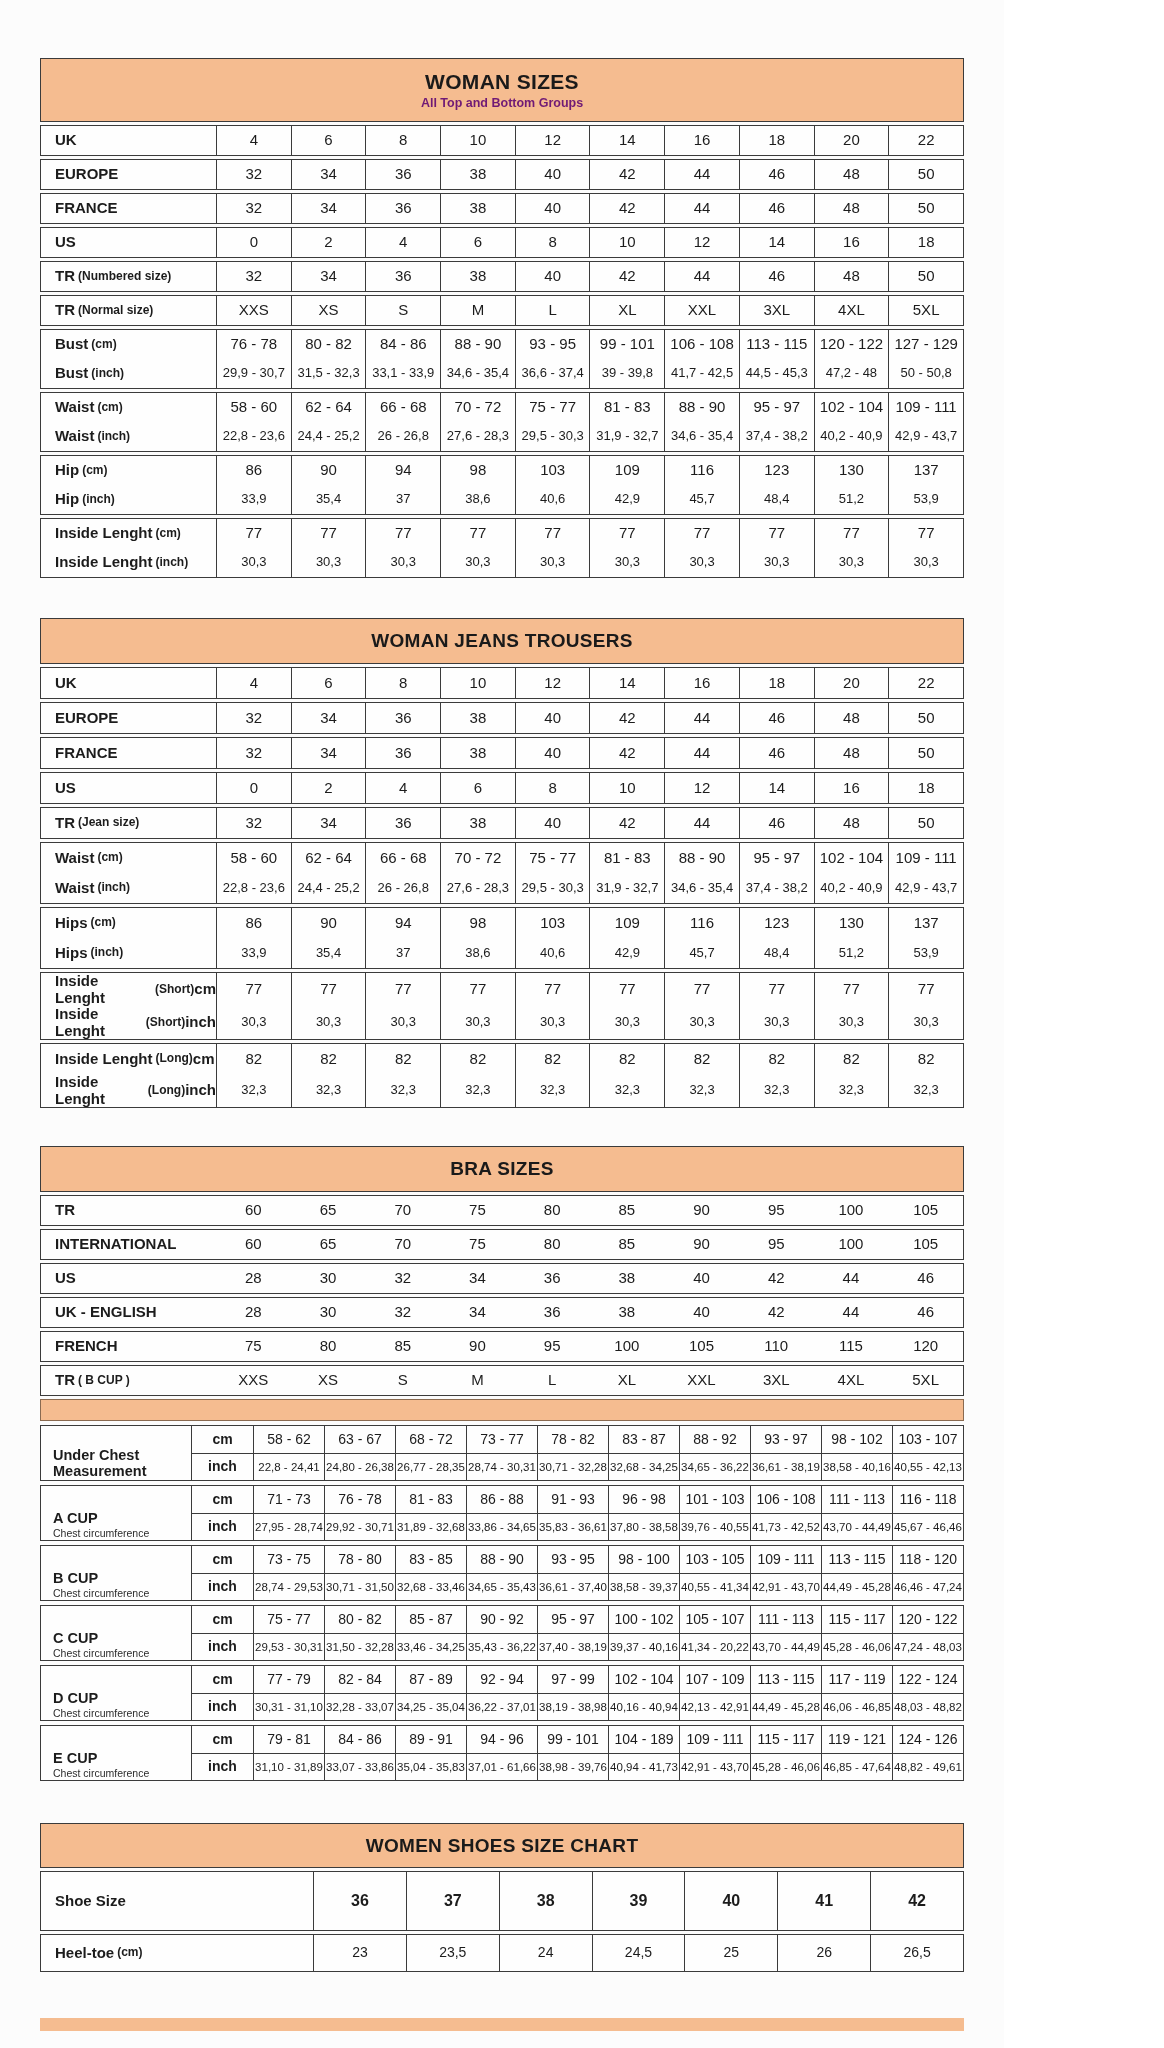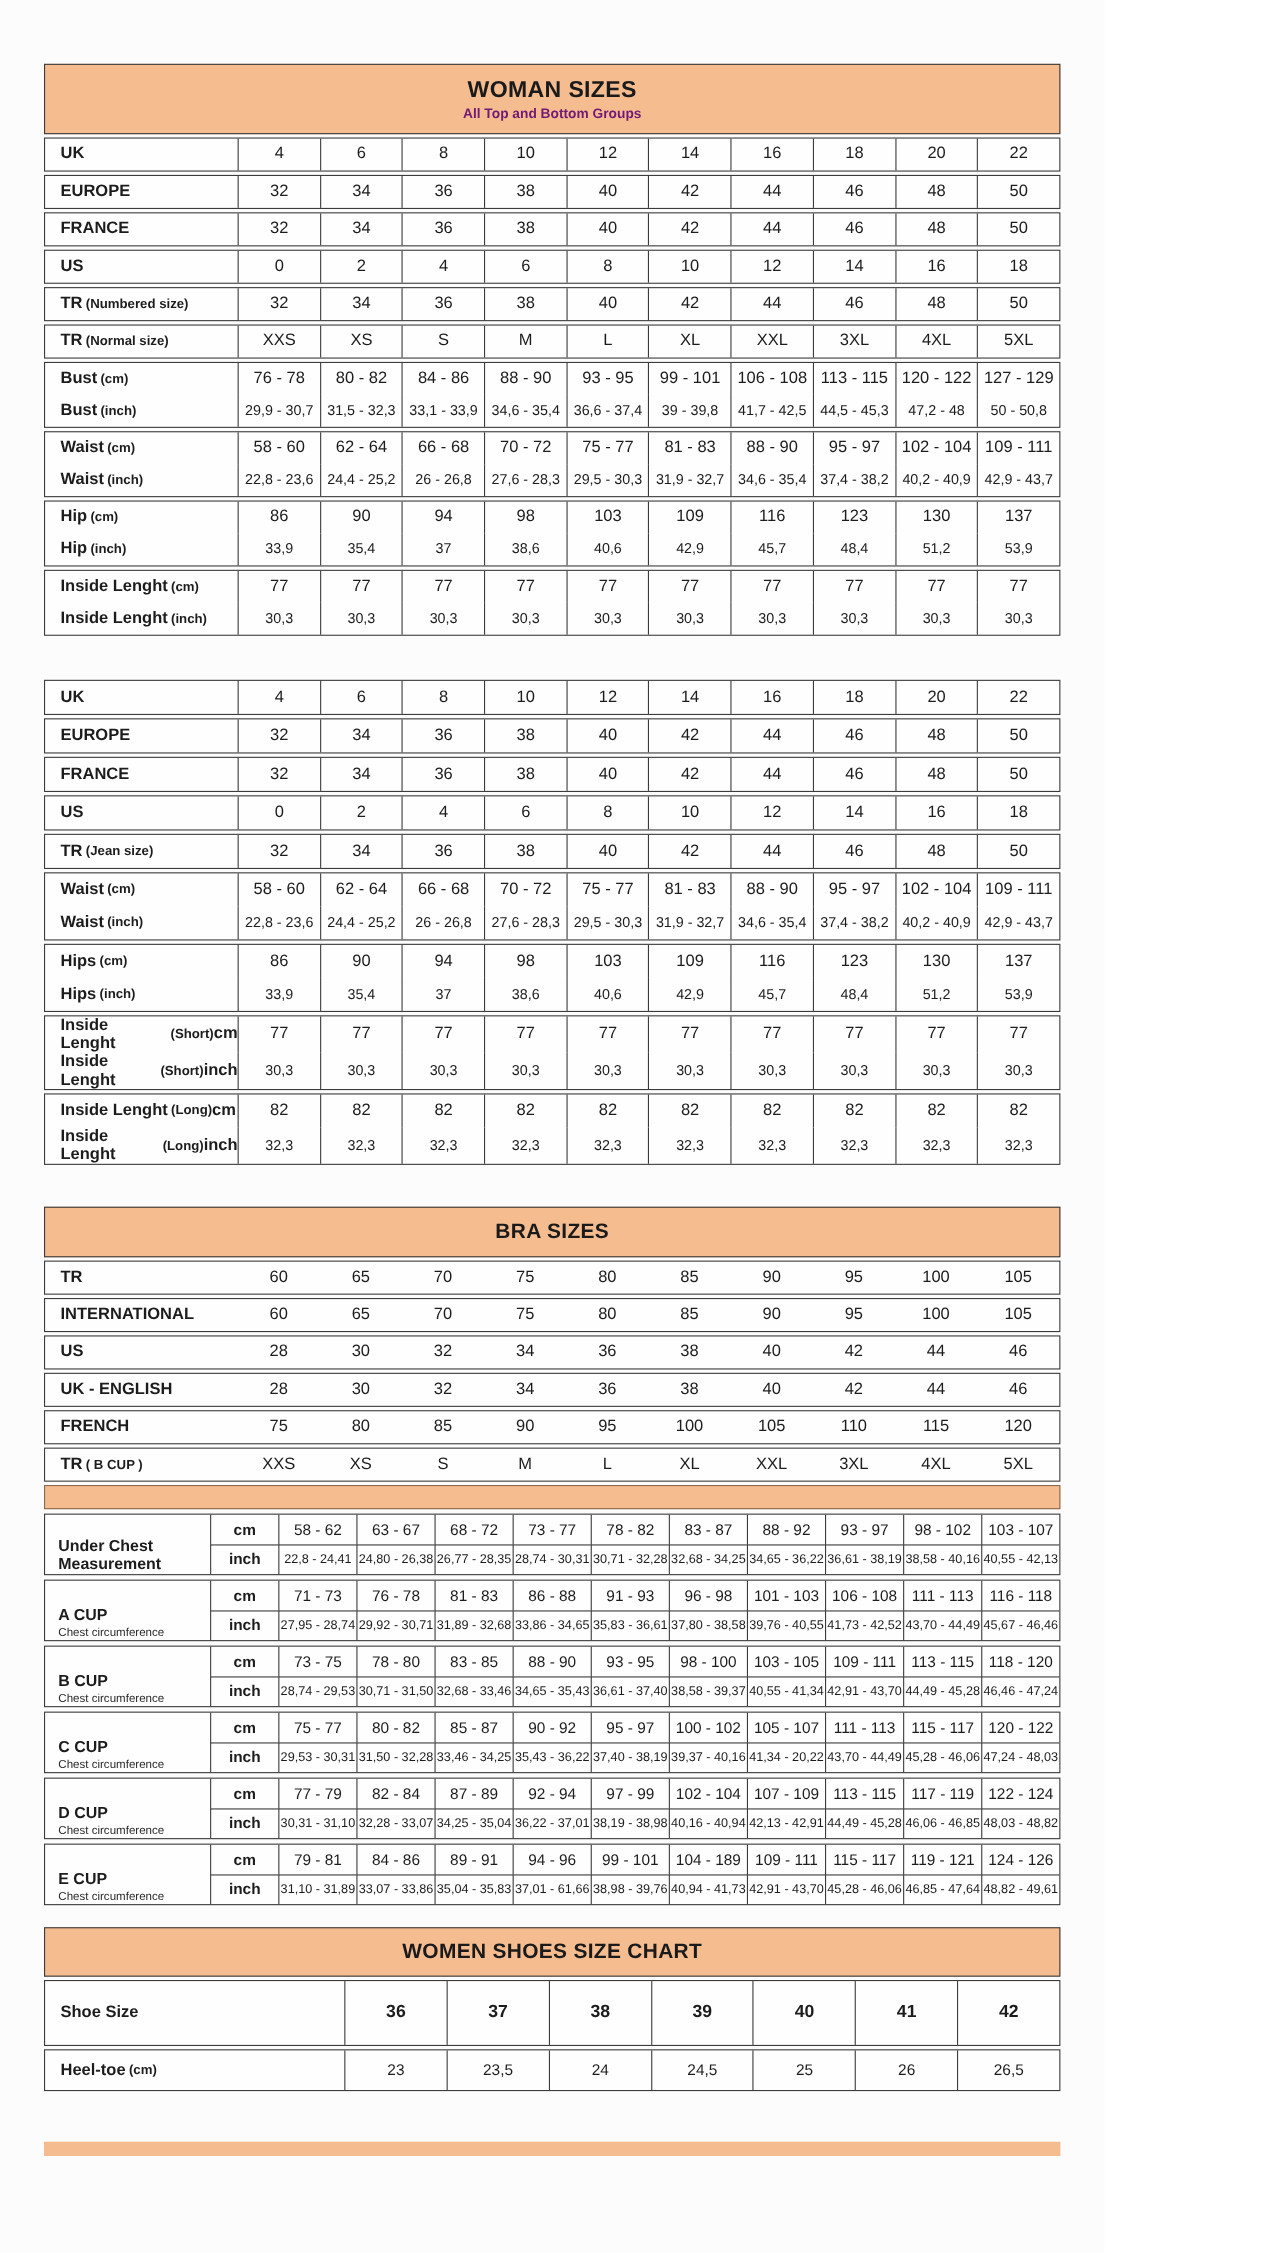--- a/index.html
+++ b/index.html
@@ -50,21 +50,21 @@
   .t4 .shoe-heel .cell{min-height:36px;}
   .strong{font-weight:bold;font-size:16px;}
   .t4 .shoe-heel .val{font-size:14px;}
   .t4 .lab{font-size:15px;}
 
   .accent-strip{height:22px;background:var(--accent);border:1.2px solid #8a6a50;margin:1px 0 4px;}
   .footer-strip{height:13px;background:var(--accent);margin-top:46px;}
 
   .t1{margin-bottom:40px;}
   .t2{margin-bottom:38px;}
-  .t3{margin-bottom:20px;}
+  .t3{margin-bottom:42px;}
 </style>
 </head>
 <body>
 
 <div class="page">
 
   <section class="t1">
     <header class="band">
       <div class="band-title">WOMAN SIZES</div>
       <div class="band-subtitle">All Top and Bottom Groups</div>
@@ -241,20 +241,23 @@
           <div class="cell val small divided">30,3</div>
           <div class="cell val small divided">30,3</div>
           <div class="cell val small divided">30,3</div>
           <div class="cell val small divided">30,3</div>
           <div class="cell val small divided">30,3</div>
         </div>
       </div>
   </section>
 
   <section class="t2">
+    <header class="band">
+      <div class="band-title">WOMAN JEANS TROUSERS</div>
+    </header>
     <div>
         <div class="box grid-box">
           <div class="cell lab">UK</div>
           <div class="cell val divided">4</div>
           <div class="cell val divided">6</div>
           <div class="cell val divided">8</div>
           <div class="cell val divided">10</div>
           <div class="cell val divided">12</div>
           <div class="cell val divided">14</div>
           <div class="cell val divided">16</div>

